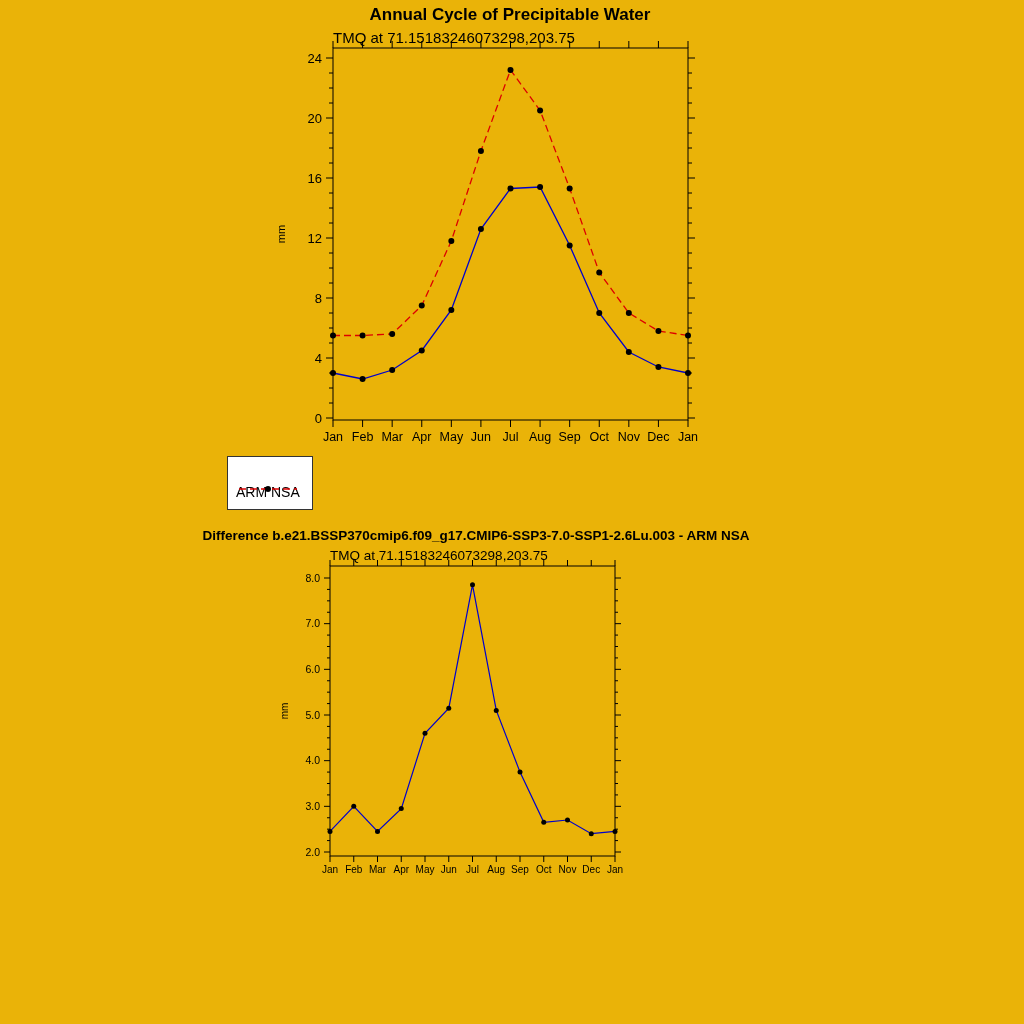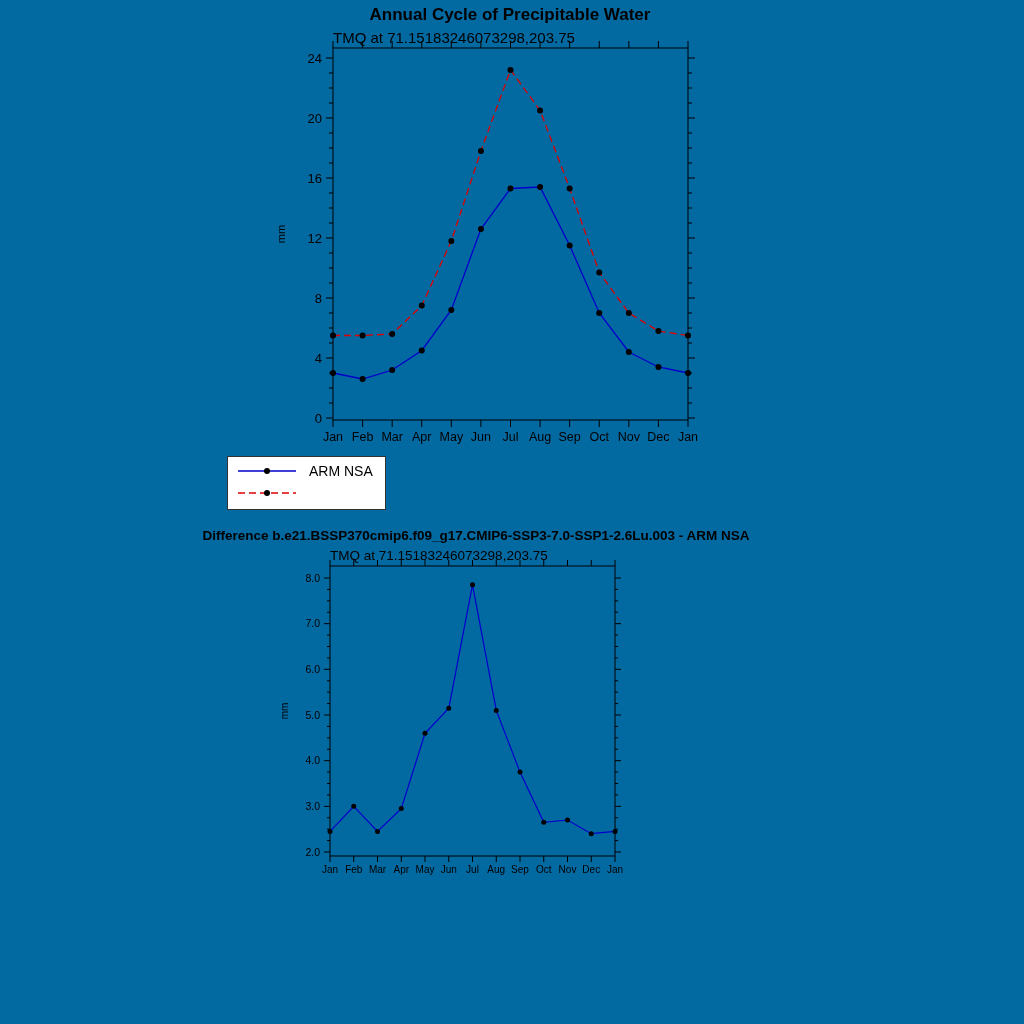--- a/index.html
+++ b/index.html
@@ -1,33 +1,33 @@
 <!DOCTYPE html>
 <html><head>
 <meta charset="utf-8">
 <style>
   * { margin:0; padding:0; box-sizing:border-box; }
   html,body { background:#ffffff; }
   .page {
-    position:relative; width:1024px; height:1024px; background:#0369a1;
+    position:relative; width:1024px; height:1024px; background:#eab308;
     font-family:"Liberation Sans","DejaVu Sans",sans-serif; color:#000; overflow:hidden;
   }
   .title-main {
     position:absolute; top:5px; left:210px; width:600px; text-align:center;
     font-size:17px; font-weight:bold;
   }
   .sub0 { position:absolute; top:29px; left:333px; font-size:15px; }
   .plot0 { position:absolute; top:40px; left:245px; }
   .legend {
     position:absolute; top:456px; left:227px; border:1px solid #333;
     background:#fff; padding:3px 12px 5px 8px; display:inline-block;
   }
   .legend-row {
-    display:flex; align-items:center; gap:11px; height:22px;
-    font-size:14px; white-space:nowrap;
+    display:flex; align-items:center; gap:24px; height:22px;
+    font-size:14px; white-space:nowrap;flex-direction:column;
   }
   .title-diff {
     position:absolute; top:528px; left:126px; width:700px; text-align:center;
     font-size:13.5px; font-weight:bold;
   }
   .sub1 { position:absolute; top:548px; left:330px; font-size:13.5px; }
   .plot1 { position:absolute; top:558px; left:250px; }
   svg text { font-family:"Liberation Sans","DejaVu Sans",sans-serif; fill:#000; }
 </style>
 </head>

